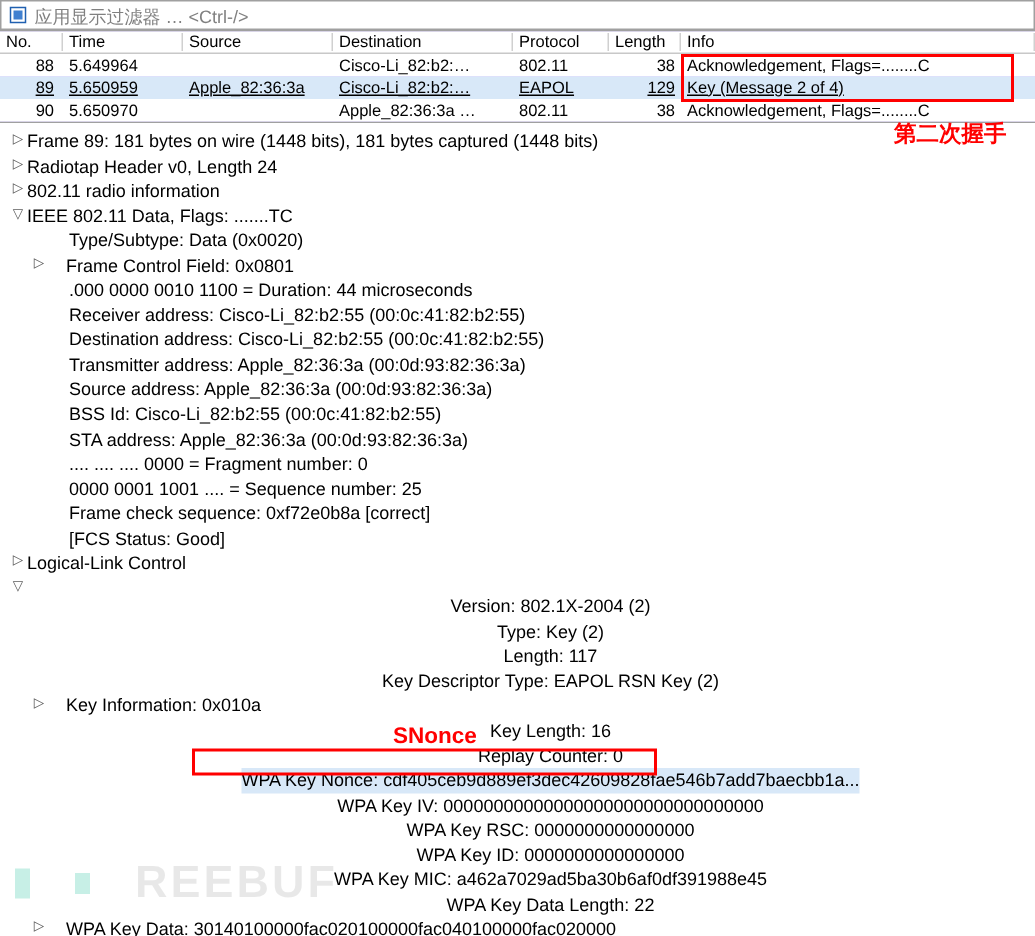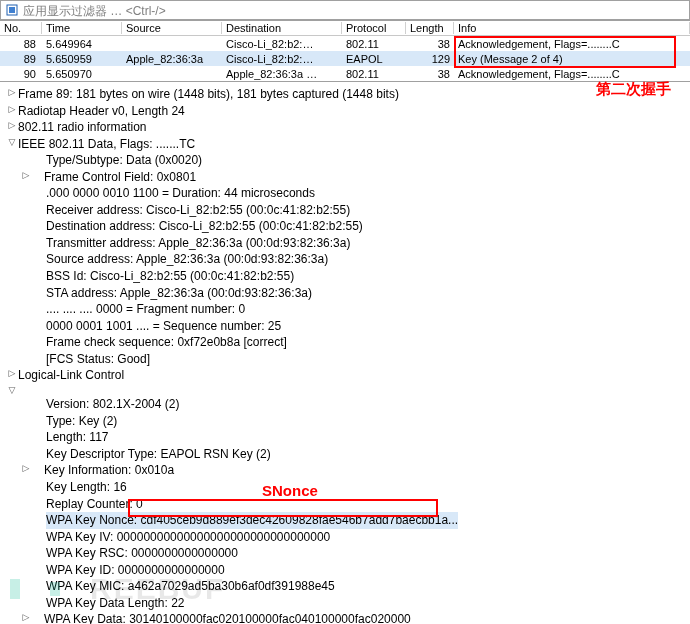--- a/index.html
+++ b/index.html
@@ -51,21 +51,21 @@
   .packet-header > div {
     border-right: 1px solid #d0d0d0;
     padding: 0 4px;
     overflow: hidden;
   }
   .packet-row > div {
     padding: 0 4px;
     overflow: hidden;
   }
   .packet-row { background: #fff; }
-  .packet-row.sel { background: #d8e8f8; }
+  .packet-row.sel { background: #d8e8f8; text-decoration: underline; }
   .num-col { text-align: right; padding-right: 6px !important; }
 
   .details-pane {
     padding: 4px 2px 4px 6px;
     font-family: "Segoe UI", "Microsoft YaHei", sans-serif;
     font-size: 12px;
     line-height: 1.38;
     overflow: hidden;
   }
   .tree-item {
@@ -76,21 +76,21 @@
   .tree-arrow {
     width: 12px;
     display: inline-block;
     color: #606060;
     font-size: 9px;
     text-align: center;
     flex-shrink: 0;
   }
   .tree-text { display: inline-block; }
   .indent-1 { padding-left: 26px; }
-  .indent-2 { padding-left: 26px; }
+  .indent-2 { padding-left: 26px; justify-content: center; }
   .tree-sub { padding-left: 14px; }
   .highlight-row {
     background: #d8e8f8;
     display: inline-block;
   }
 
   .red-box {
     position: absolute;
     border: 2px solid #ff0000;
     pointer-events: none;

